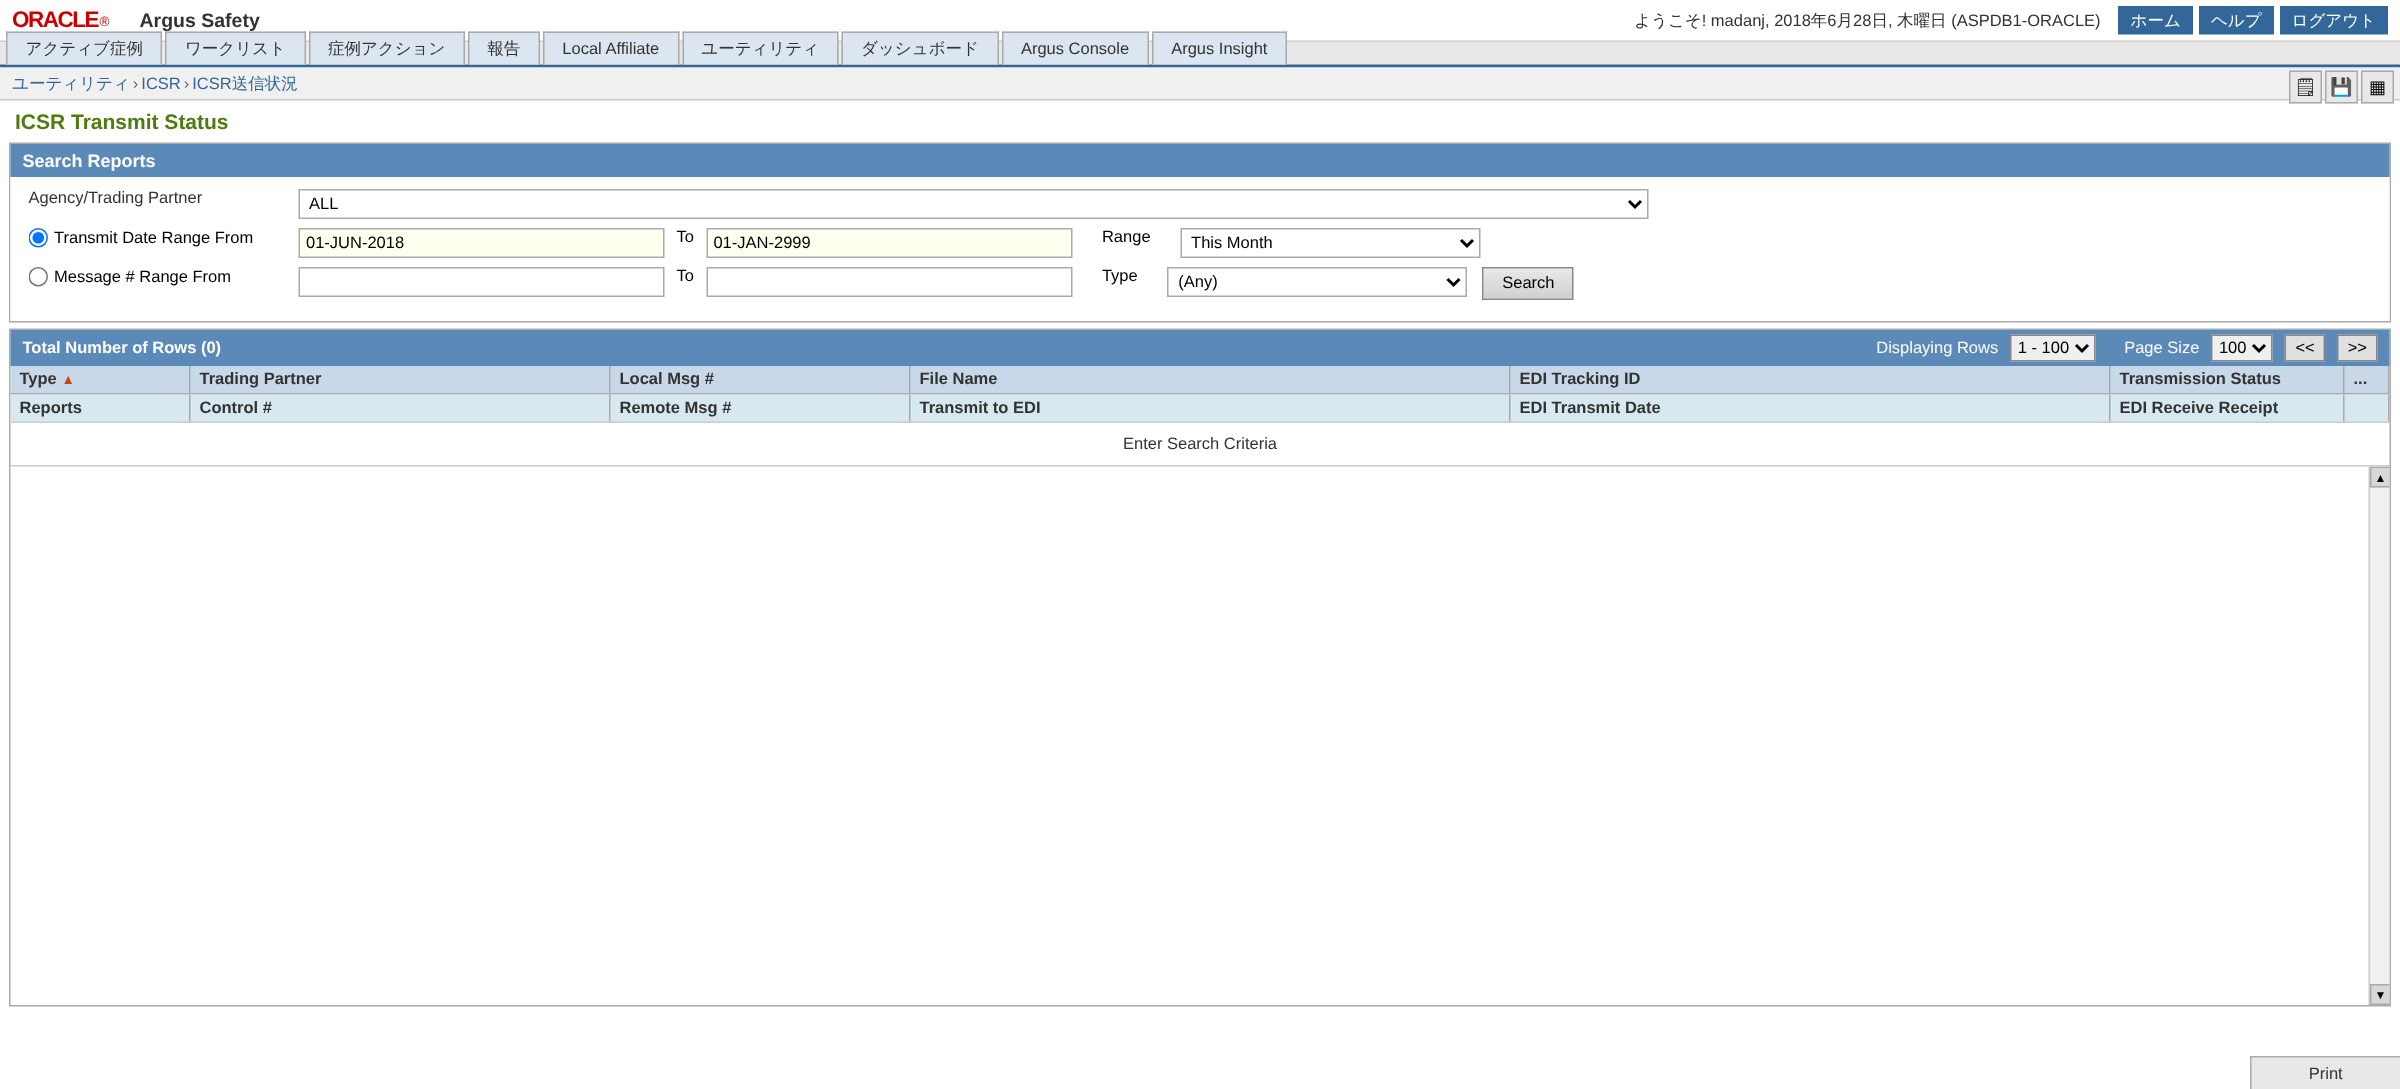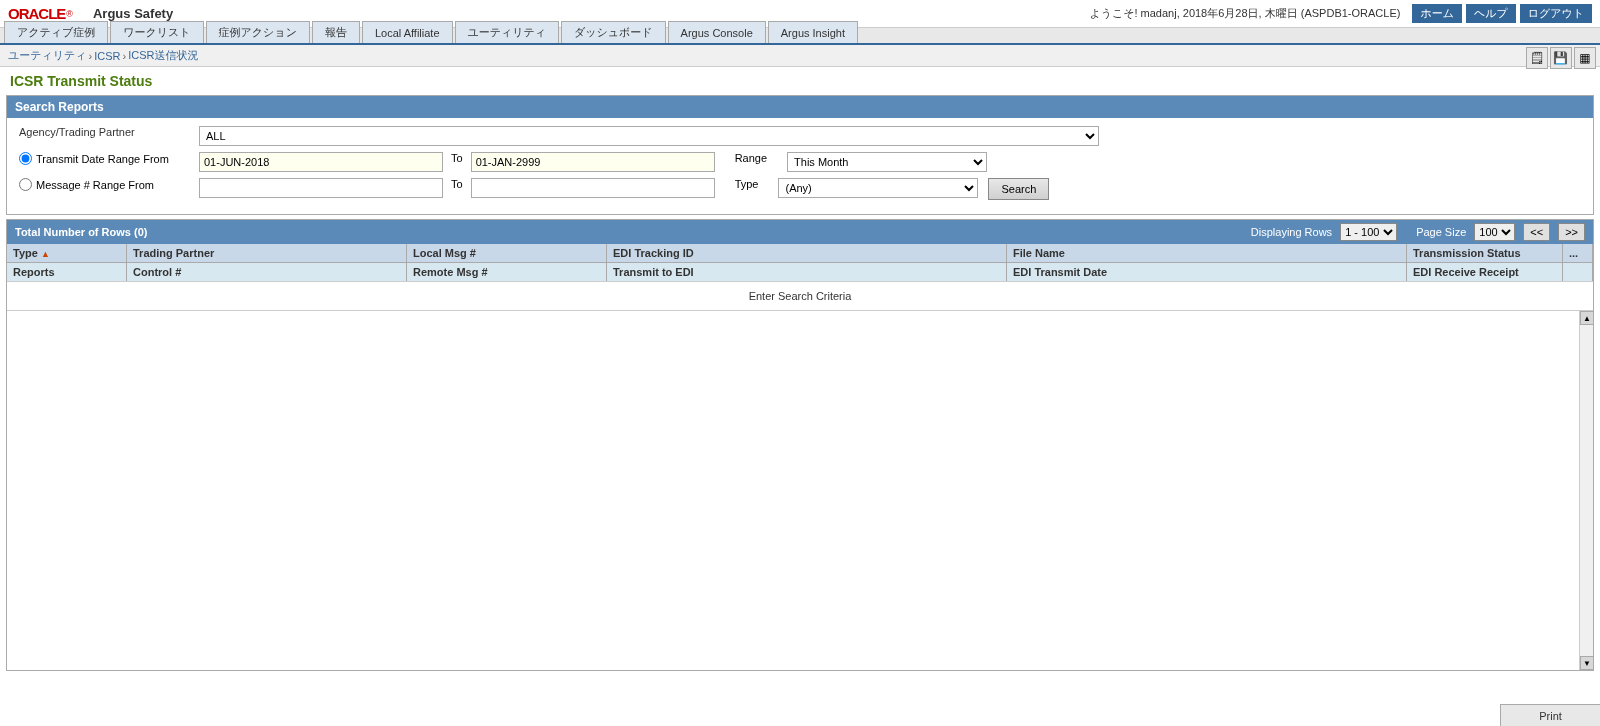--- a/index.html
+++ b/index.html
@@ -407,22 +407,22 @@
       <button class="pager-btn">&gt;&gt;</button>
     </div>
   </div>
 
   <div class="col-header-row">
     <div class="col-cell col-type" style="cursor:pointer;">
       Type <span class="sort-arrow">▲</span>
     </div>
     <div class="col-cell col-trading">Trading Partner</div>
     <div class="col-cell col-local">Local Msg #</div>
+    <div class="col-cell col-filename">File Name</div>
     <div class="col-cell col-edi">EDI Tracking ID</div>
-    <div class="col-cell col-filename">File Name</div>
     <div class="col-cell col-status">Transmission Status</div>
     <div class="col-cell col-dots">...</div>
   </div>
 
   <div class="col-header-row2">
     <div class="col-cell col-type">Reports</div>
     <div class="col-cell col-trading">Control #</div>
     <div class="col-cell col-local">Remote Msg #</div>
     <div class="col-cell col-filename">Transmit to EDI</div>
     <div class="col-cell col-edi">EDI Transmit Date</div>

